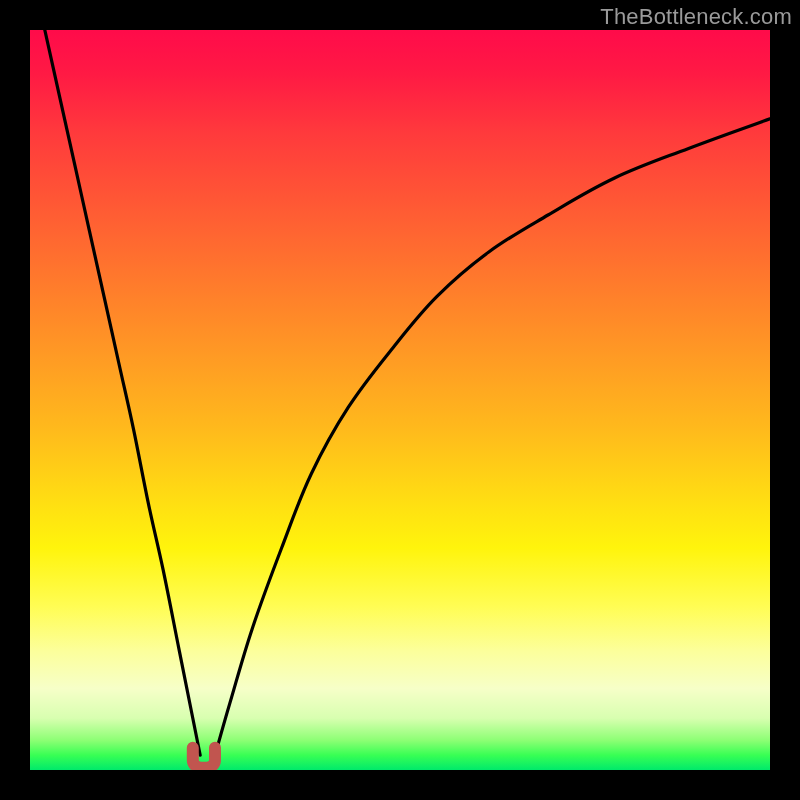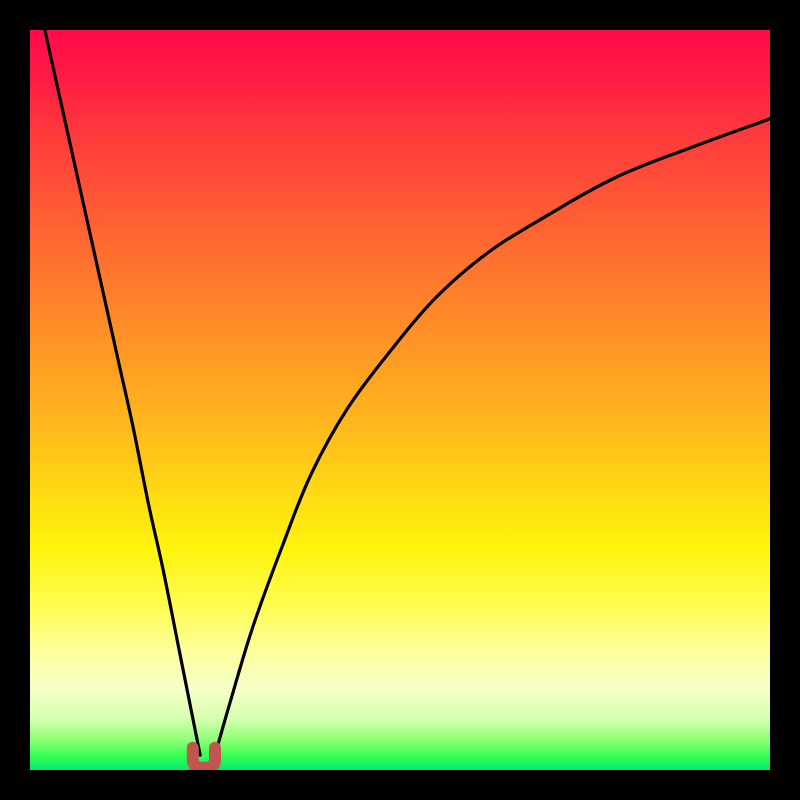--- a/index.html
+++ b/index.html
@@ -58,20 +58,21 @@
     font-size: 22px;
     font-weight: 500;
     letter-spacing: 0.2px;
     user-select: none;
   }
 </style>
 </head>
 <body>
 
 <div class="frame">
+  <div class="watermark">TheBottleneck.com</div>
 
   <div class="plot">
     <svg class="curve" width="740" height="740" viewBox="0 0 740 740" xmlns="http://www.w3.org/2000/svg">
 
       <g>
         <path id="left-branch-path" fill="none" stroke="#000" stroke-width="3.2" stroke-linecap="round" d="M 14.8 0.0 C 17.5 12.0, 24.3 42.6, 29.6 66.6 C 34.9 90.6, 39.1 109.2, 44.4 133.2 C 49.7 157.2, 53.9 175.8, 59.2 199.8 C 64.5 223.8, 68.7 242.4, 74.0 266.4 C 79.3 290.4, 83.5 309.0, 88.8 333.0 C 94.1 357.0, 98.3 374.3, 103.6 399.6 C 108.9 424.9, 113.1 448.3, 118.4 473.6 C 123.7 498.9, 127.9 514.9, 133.2 540.2 C 138.5 565.5, 142.7 587.6, 148.0 614.2 C 153.3 640.8, 158.8 668.2, 162.8 688.2 C 166.8 708.2, 168.9 718.5, 170.2 725.2"></path>
       </g>
 
       <g>
         <path id="right-branch-path" fill="none" stroke="#000" stroke-width="3.2" stroke-linecap="round" d="M 185.0 725.2 C 187.7 715.9, 193.1 696.0, 199.8 673.4 C 206.5 650.8, 212.7 627.4, 222.0 599.4 C 231.3 571.4, 240.9 546.0, 251.6 518.0 C 262.3 490.0, 269.2 469.3, 281.2 444.0 C 293.2 418.7, 303.5 400.0, 318.2 377.4 C 332.9 354.8, 346.6 338.2, 362.6 318.2 C 378.6 298.2, 389.7 283.7, 407.0 266.4 C 424.3 249.1, 438.8 236.7, 458.8 222.0 C 478.8 207.3, 495.4 198.3, 518.0 185.0 C 540.6 171.7, 559.3 160.0, 584.6 148.0 C 609.9 136.0, 630.6 129.1, 658.6 118.4 C 686.6 107.7, 725.3 94.1, 740.0 88.8"></path>

